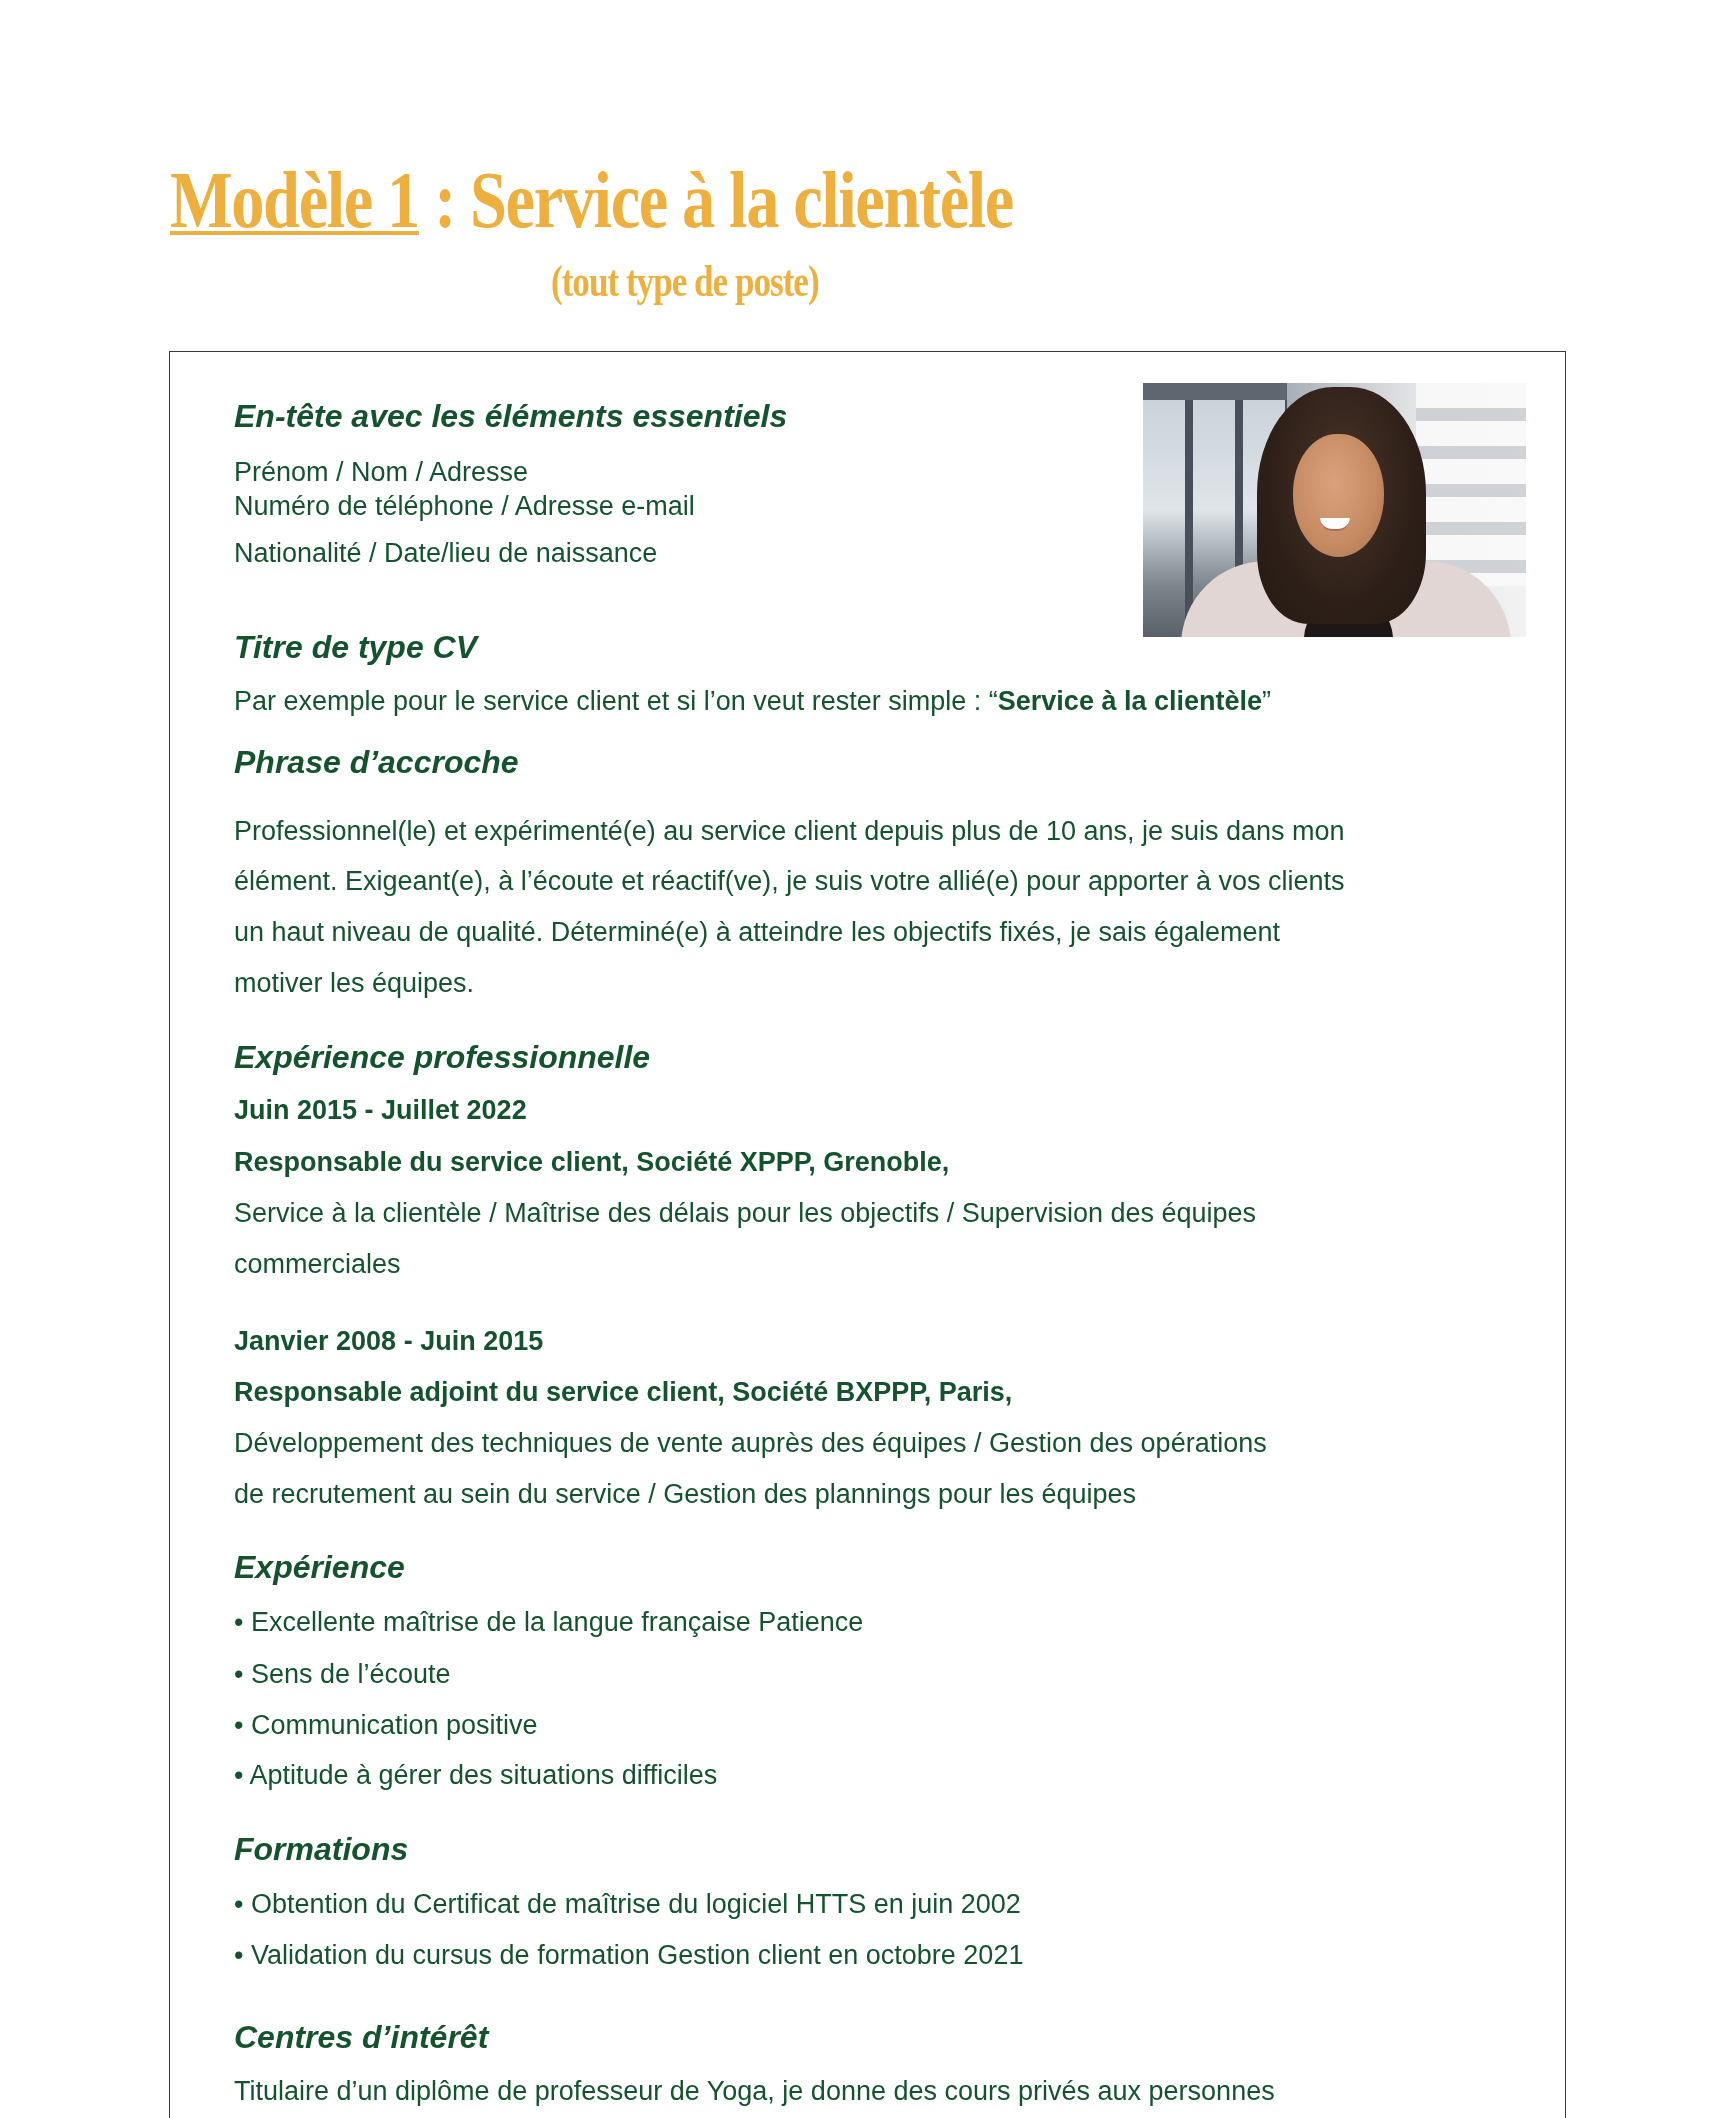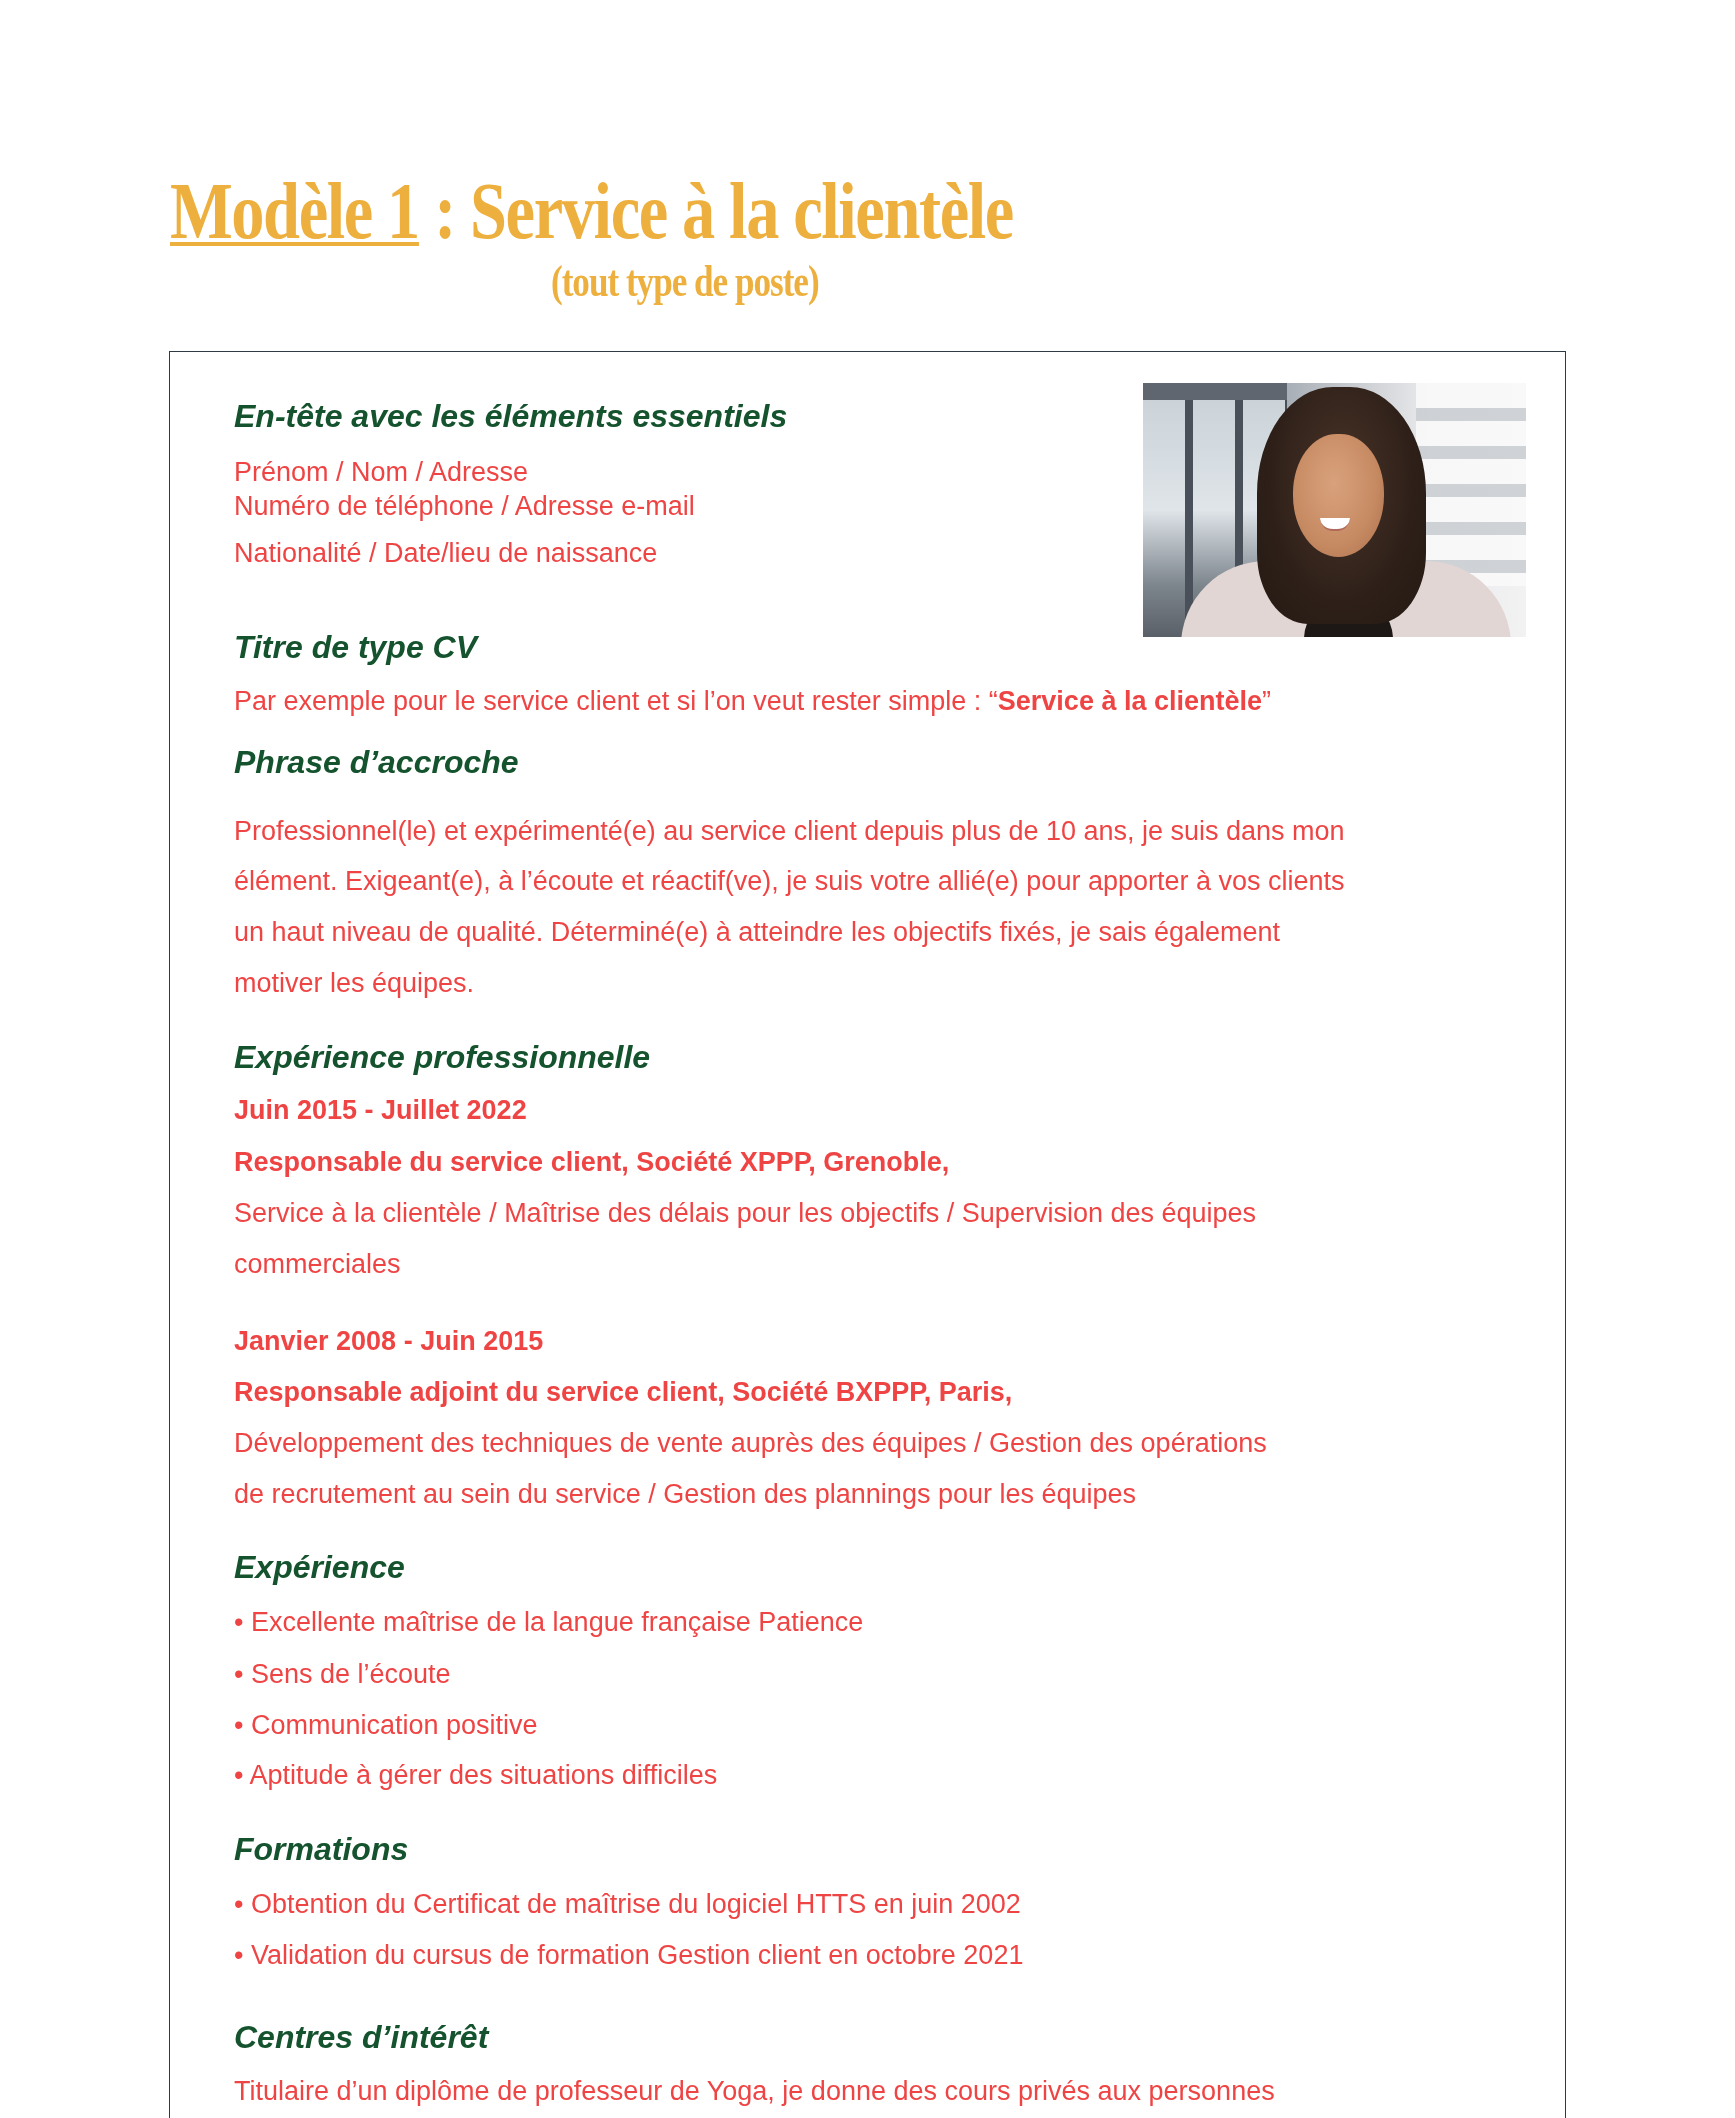--- a/index.html
+++ b/index.html
@@ -11,21 +11,21 @@
       width: 1736px;
       height: 2315px;
       position: relative;
       overflow: hidden;
       font-family: "Liberation Sans", "DejaVu Sans", sans-serif;
       color: #2f4158;
     }
     .title-block {
       position: absolute;
       left: 170px;
-      top: 169px;
+      top: 158px;
       width: 1398px;
       color: #edb03f;
       font-family: "Liberation Serif", "DejaVu Serif", serif;
       font-weight: bold;
       letter-spacing: -1.7px;
     }
     .title-line {
       font-size: 81px;
       line-height: 85px;
       white-space: nowrap;
@@ -112,21 +112,21 @@
       left: 234px;
       top: 0;
       width: 1314px;
     }
     .line {
       position: absolute;
       left: 0;
       white-space: nowrap;
       font-size: 27px;
       line-height: 34px;
-      color: #ef4444;
+      color: #14532d;
     }
     .heading {
       font-style: italic;
       font-weight: bold;
       font-size: 32px;
       line-height: 38px;
       color: #14532d;
     }
     .date {
       font-weight: bold;

